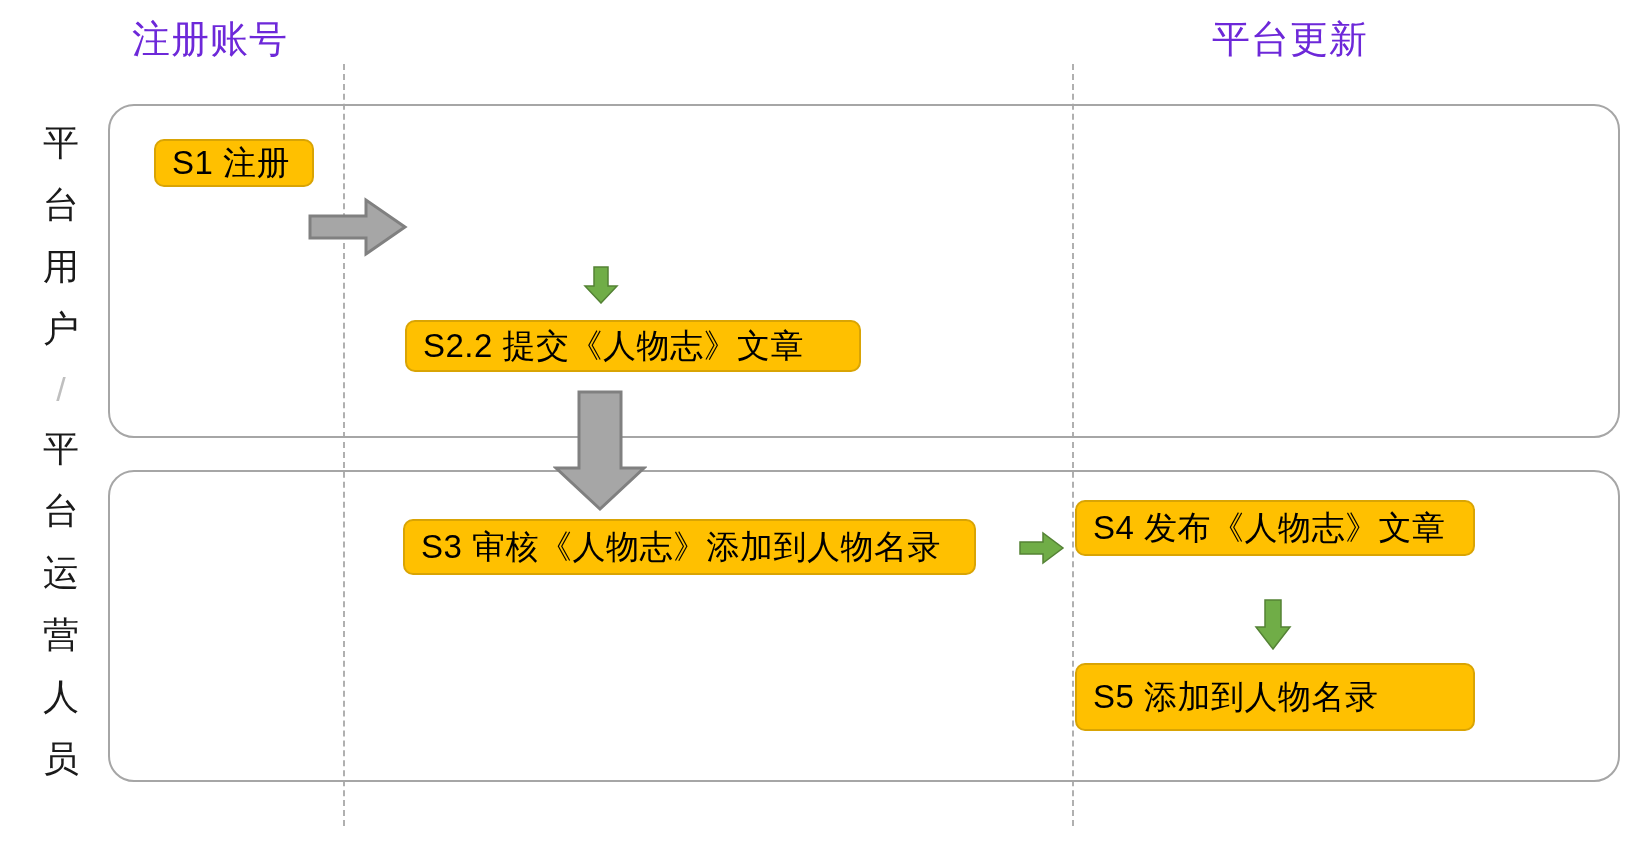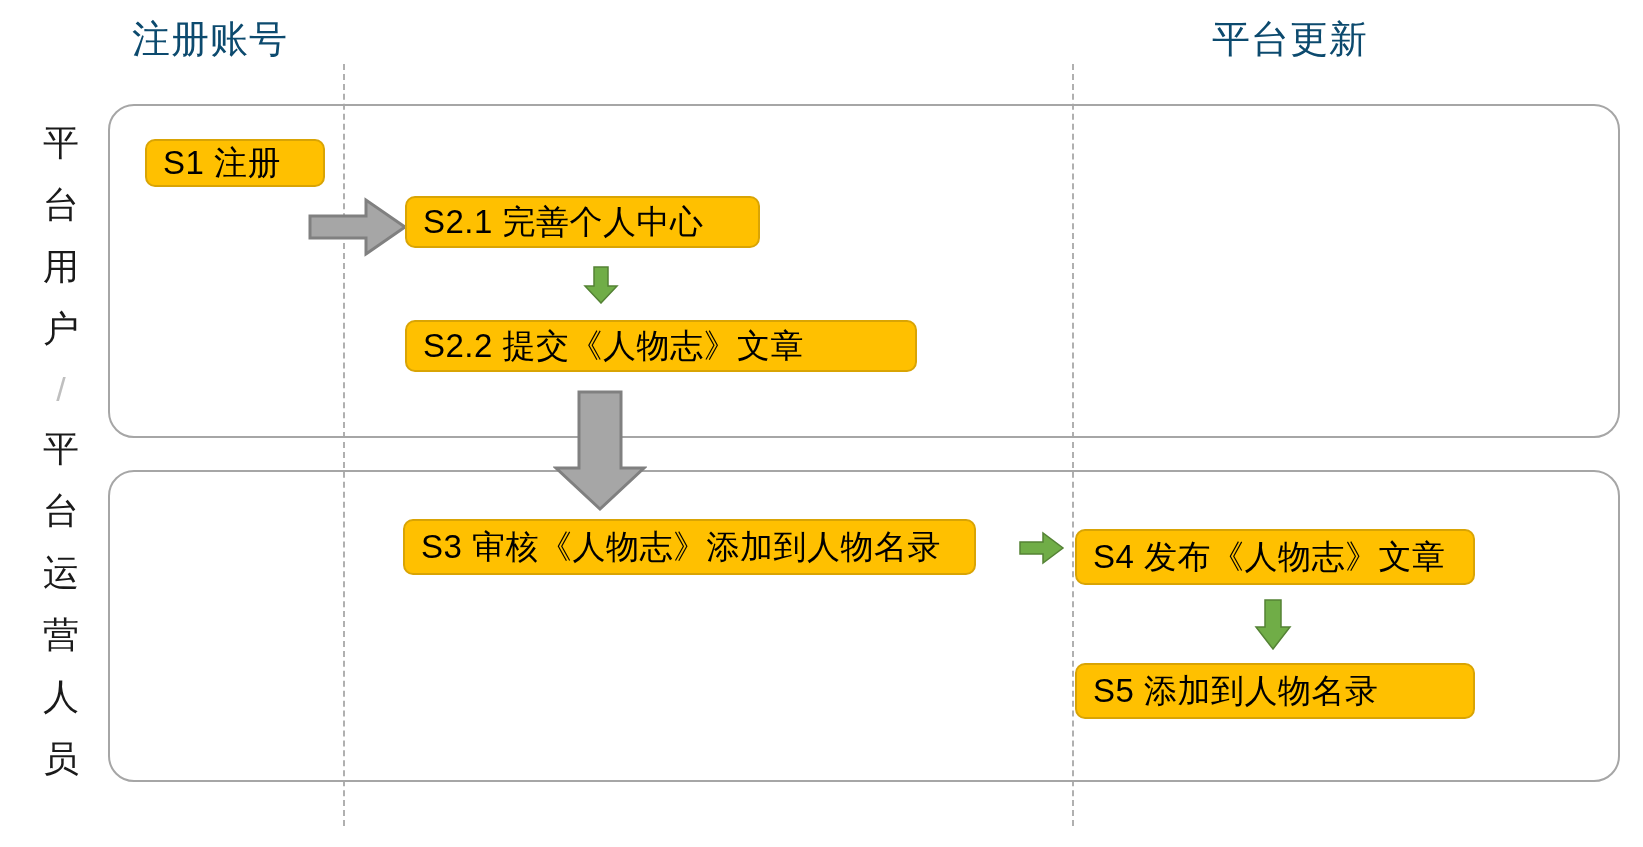--- a/index.html
+++ b/index.html
@@ -14,21 +14,21 @@
     position: relative;
     width: 1643px;
     height: 847px;
     background: #ffffff;
     overflow: hidden;
   }
 
   
   .col-header {
     position: absolute;
-    color: #0c4a6e;
+    color: #6d28d9;
     font-size: 38px;
     font-weight: 400;
     letter-spacing: 1px;
     white-space: nowrap;
     text-align: center;
     line-height: 1;
   }
 
   
   .col-divider {
@@ -141,25 +141,24 @@
       <polygon points="1,11 24,11 24,2 44,17 24,32 24,23 1,23" fill="#70AD47" stroke="#548235" stroke-width="1.5" stroke-linejoin="miter"></polygon>
     </svg>
   </div>
 
   <div class="arrow" style="left:1254px; top:599px; width:38px; height:52px;">
     <svg width="38" height="52" viewBox="0 0 38 52">
       <polygon points="11,1 27,1 27,28 36,28 19,50 2,28 11,28" fill="#70AD47" stroke="#548235" stroke-width="1.5" stroke-linejoin="miter"></polygon>
     </svg>
   </div>
 
-  <div class="node" style="left:145px; top:139px; width:180px; height:48px;">S1 注册</div>
+  <div class="node" style="left:154px; top:139px; width:160px; height:48px;">S1 注册</div>
 
-  <div class="node" style="left:405px; top:196px; width:355px; height:52px;">S2.1 完善个人中心</div>
 
-  <div class="node" style="left:405px; top:320px; width:512px; height:52px;">S2.2 提交《人物志》文章</div>
+  <div class="node" style="left:405px; top:320px; width:456px; height:52px;">S2.2 提交《人物志》文章</div>
 
   <div class="node" style="left:403px; top:519px; width:573px; height:56px;">S3 审核《人物志》添加到人物名录</div>
 
-  <div class="node" style="left:1075px; top:529px; width:400px; height:56px;">S4 发布《人物志》文章</div>
+  <div class="node" style="left:1075px; top:500px; width:400px; height:56px;">S4 发布《人物志》文章</div>
 
-  <div class="node" style="left:1075px; top:663px; width:400px; height:56px;">S5 添加到人物名录</div>
+  <div class="node" style="left:1075px; top:663px; width:400px; height:68px;">S5 添加到人物名录</div>
 
 </div>
 
 </body></html>

